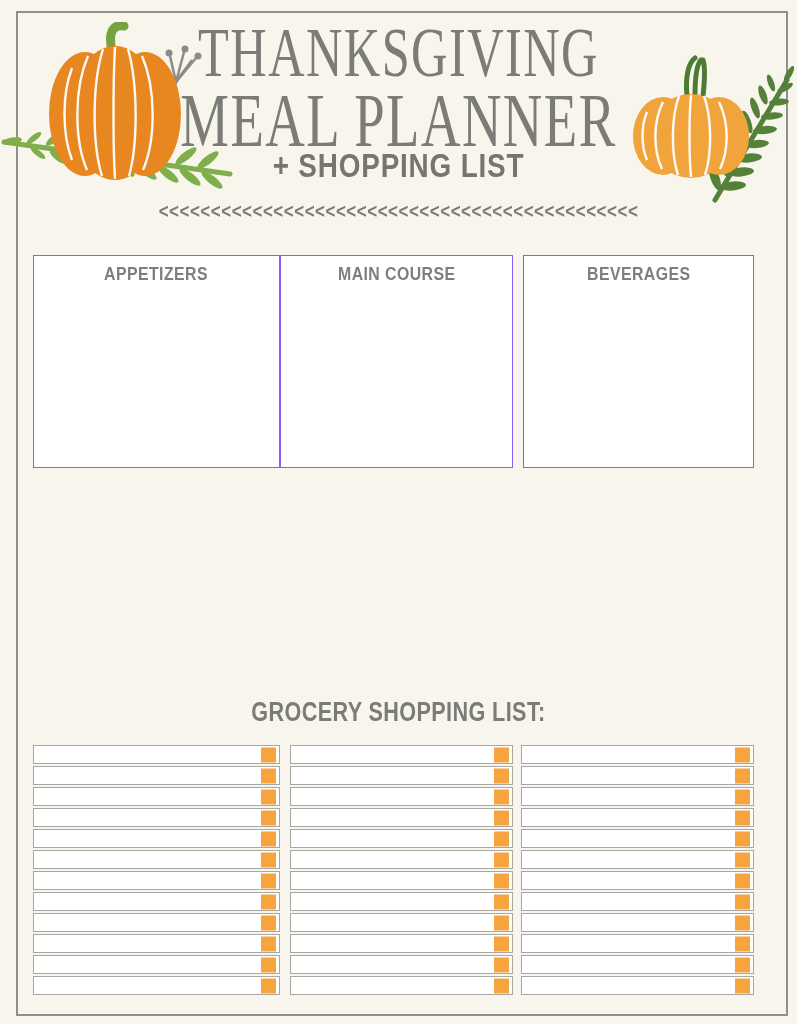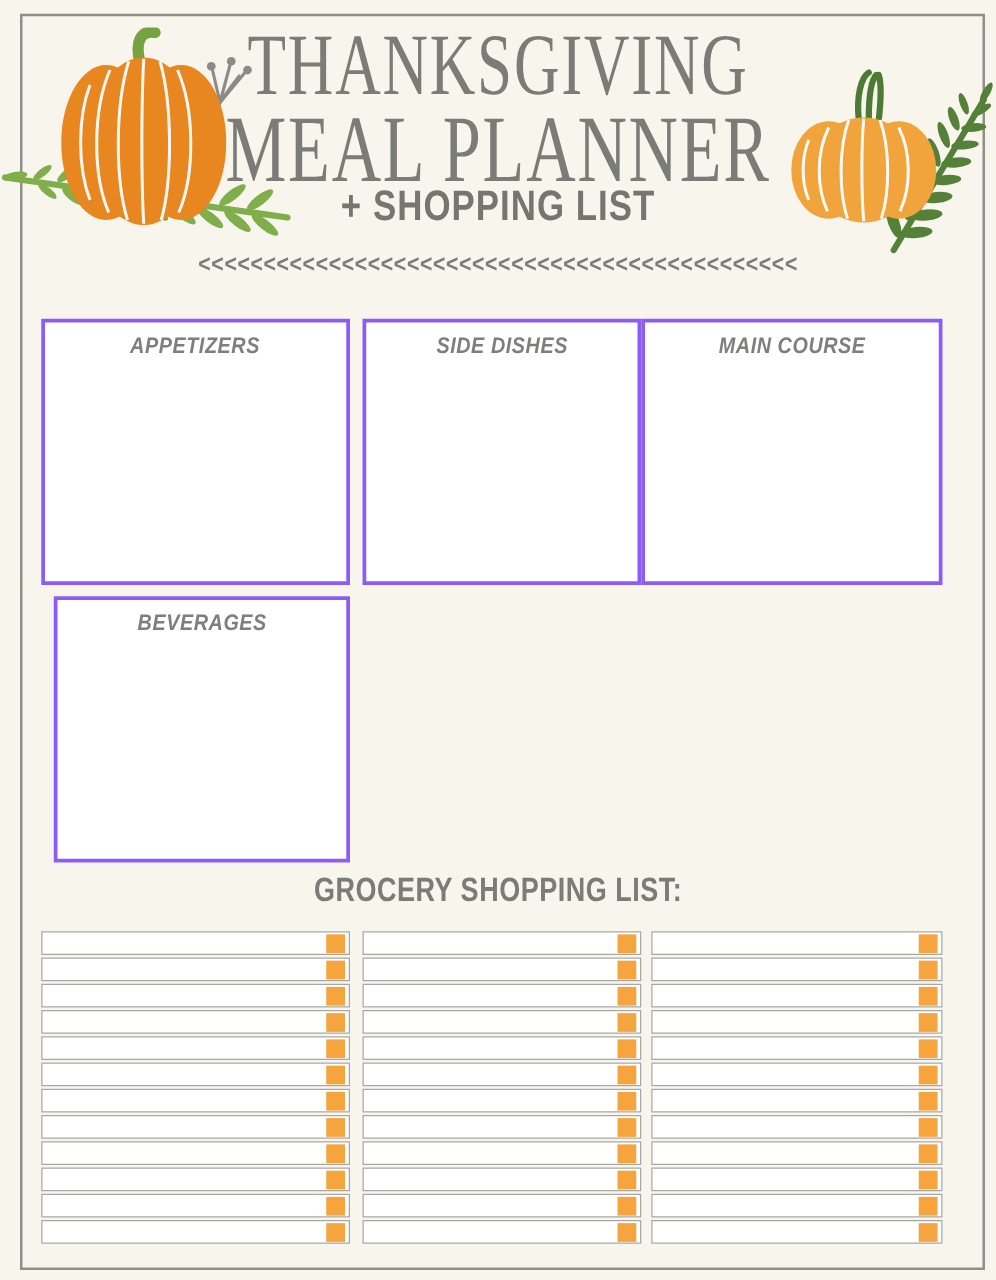--- a/index.html
+++ b/index.html
@@ -36,22 +36,22 @@
   .deco.right{left:615px;top:48px;}
   
   .sections-grid{
     position:absolute;left:33px;top:255px;width:739px;
     display:grid;grid-template-columns:247px 233px 241px;
     grid-column-gap:0;grid-row-gap:9px;
   }
   .sections-grid .col2{margin-left:10px;}
   .sections-grid .col3{margin-left:8px;}
   .section-box{
-    background:#ffffff;border:3px solid #8b5cf6;box-sizing:border-box;
-    height:213px;text-align:center;padding-top:8px;font-style:italic;
+    background:#ffffff;border:1px solid #8b5cf6;box-sizing:border-box;
+    height:213px;text-align:center;padding-top:8px;
   }
   .section-label{
     display:inline-block;font-weight:bold;font-size:18px;color:#7e7e7c;
     letter-spacing:0.5px;transform:scaleX(0.88);transform-origin:center;white-space:nowrap;
   }
   
   .grocery-heading{
     position:absolute;left:0;top:697px;width:797px;text-align:center;
     font-weight:bold;font-size:27px;color:#7b7b78;letter-spacing:0.5px;
     transform:scaleX(0.8);transform-origin:center;white-space:nowrap;
@@ -178,23 +178,20 @@
   <div class="title-line l1">THANKSGIVING</div>
   <div class="title-line l2">MEAL PLANNER</div>
 </div>
 <div class="subtitle">+ SHOPPING LIST</div>
 <div class="chevrons">&lt;&lt;&lt;&lt;&lt;&lt;&lt;&lt;&lt;&lt;&lt;&lt;&lt;&lt;&lt;&lt;&lt;&lt;&lt;&lt;&lt;&lt;&lt;&lt;&lt;&lt;&lt;&lt;&lt;&lt;&lt;&lt;&lt;&lt;&lt;&lt;&lt;&lt;&lt;&lt;&lt;&lt;&lt;&lt;&lt;&lt;</div>
 
 <div class="sections-grid">
   <div class="section-box col1">
     <span class="section-label">APPETIZERS</span>
   </div>
-  <div class="section-box col2">
-    <span class="section-label">SIDE DISHES</span>
-  </div>
   <div class="section-box col1">
     <span class="section-label">MAIN COURSE</span>
   </div>
   <div class="section-box col2">
     <span class="section-label">BEVERAGES</span>
   </div>
 </div>
 
 <div class="grocery-heading">GROCERY SHOPPING LIST:</div>
 <div class="grocery-grid">

